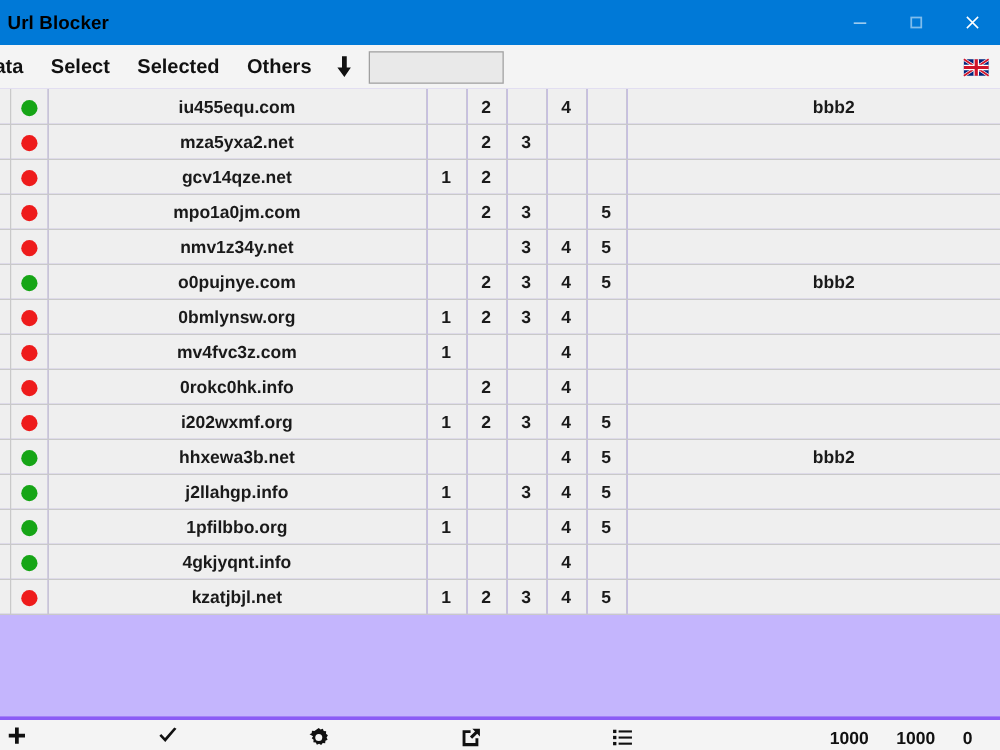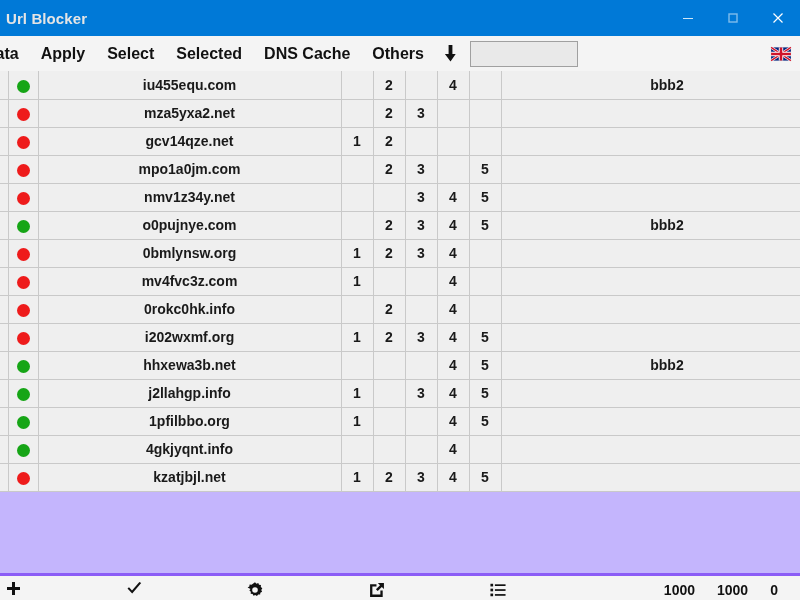--- a/index.html
+++ b/index.html
@@ -11,21 +11,21 @@
   }
   #app{position:relative;width:800px;height:600px;}
 
   
   .titlebar{
     position:absolute;left:0;top:0;width:800px;height:36px;
     background:#0079d7;
     display:flex;align-items:center;
   }
   .titlebar .title{
-    color:#e5e5e5;font-size:15px;font-weight:bold;
+    color:#000000;font-size:15px;font-weight:bold;
     margin-left:6px;letter-spacing:.1px;
     white-space:nowrap;
   }
   .winbtns{margin-left:auto;display:flex;height:36px;}
   .winbtn{
     width:45px;height:36px;display:flex;align-items:center;justify-content:center;
     color:#ffffff;font-size:14px;line-height:1;
   }
   .winbtn.min svg,.winbtn.max svg,.winbtn.close svg{display:block;}
 
@@ -131,24 +131,22 @@
       <div class="winbtn close">
         <svg width="12" height="12" viewBox="0 0 12 12">
           <path d="M1.5 1.5 L10.5 10.5 M10.5 1.5 L1.5 10.5" stroke="#ffffff" stroke-width="1.2" fill="none"></path>
         </svg>
       </div>
     </div>
   </div>
 
   <div class="menubar">
     <div class="menuitem first">Data</div>
-    <div class="menuitem">Apply</div>
     <div class="menuitem">Select</div>
     <div class="menuitem">Selected</div>
-    <div class="menuitem">DNS Cache</div>
     <div class="menuitem">Others</div>
 
     <div class="menu-arrow">
       <svg width="15" height="19" viewBox="0 0 15 19">
         <path d="M5.6 1 h3.8 v9 h3.3 L7.5 17.5 L1.9 10 h3.7 z" fill="#111111"></path>
       </svg>
     </div>
 
     <input class="menu-input" type="text" placeholder="" style="">
 

